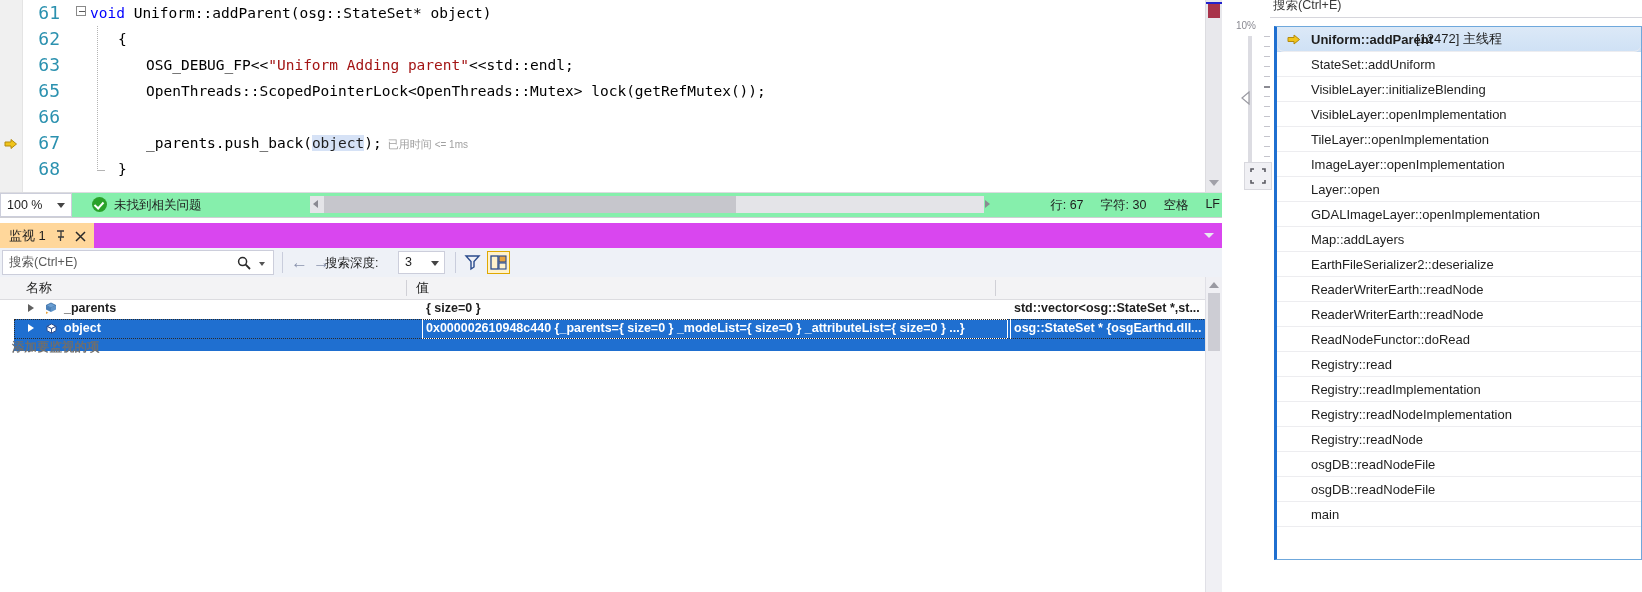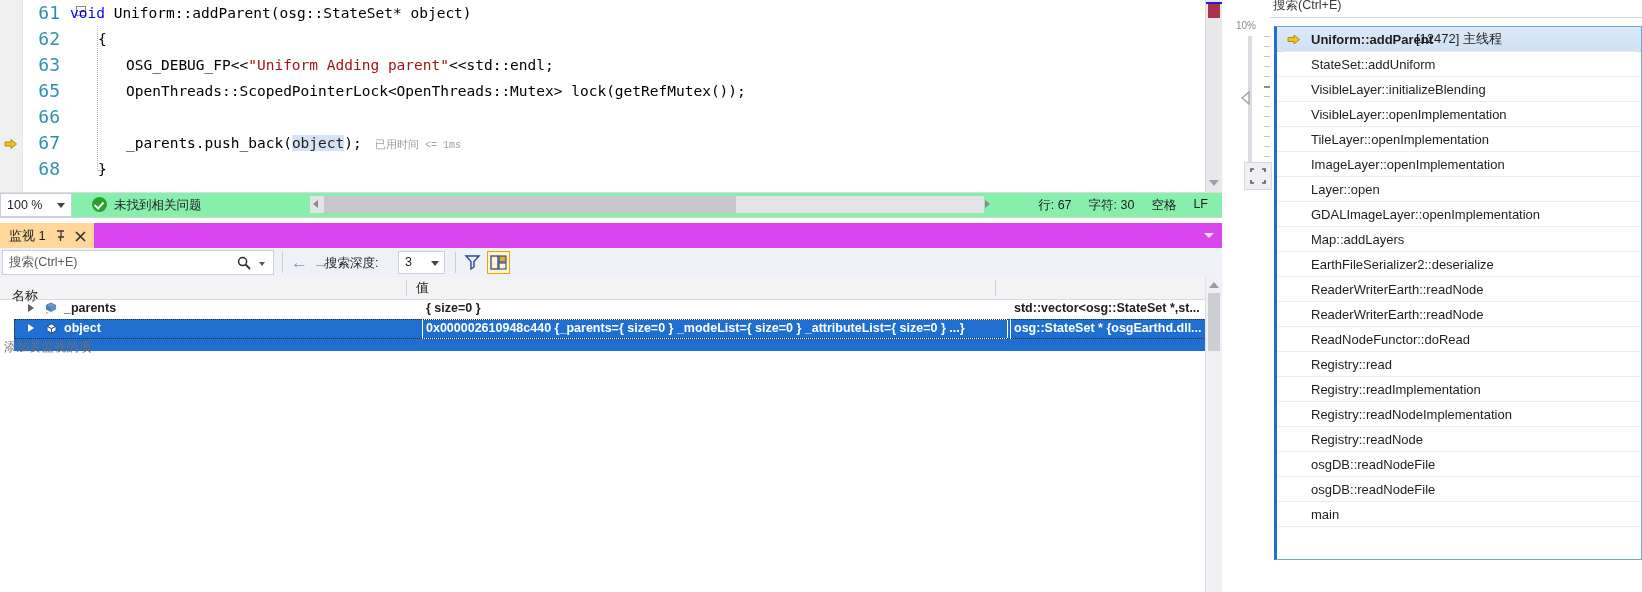--- a/index.html
+++ b/index.html
@@ -15,26 +15,26 @@
   
   .editor{position:absolute;left:0;top:0;width:1222px;height:192px;background:#fff;overflow:hidden;}
   .ed-margin{position:absolute;left:0;top:0;width:22px;height:192px;background:#f0f0f0;border-right:1px solid #e4e4e4;}
   .bp-arrow{position:absolute;left:4px;top:137px;width:14px;height:14px;}
   .code-area{position:absolute;left:22px;top:0;right:0;height:192px;
     font-family:"DejaVu Sans Mono","Liberation Mono",monospace;font-size:14.5px;}
   .cline{position:relative;height:26px;line-height:26px;white-space:pre;}
   .lnum{display:inline-block;width:48px;text-align:right;color:#2b91af;
     font-family:"DejaVu Sans Mono","Liberation Mono",monospace;font-size:18px;
     padding-right:10px;box-sizing:border-box;}
-  .ctext{display:inline-block;vertical-align:top;}
+  .ctext{display:inline-block;vertical-align:top;margin-left:20px;}
   .kw{color:#0000ff;}
   .str{color:#a31515;}
   .pl{color:#000;}
   .hl{background:#d6e2f6;}
-  .elapsed{color:#a0a0a0;font-family:Liberation Mono, monospace;font-size:11px;}
+  .elapsed{color:#a0a0a0;font-family:Liberation Sans, sans-serif;font-size:11px;}
   .elapsed .sm{font-size:10px;}
   .outline-box{position:absolute;left:76px;top:6px;width:10px;height:10px;
     border:1px solid #8a8a8a;background:#fff;box-sizing:border-box;}
   .outline-box:before{content:"";position:absolute;left:2px;top:4px;width:6px;height:1px;background:#5a5a5a;}
   .guide{position:absolute;left:97px;top:26px;width:0;border-left:1px dotted #b4b4b4;height:145px;}
   .guide-b{position:absolute;left:97px;top:170px;width:8px;height:1px;background:#b4b4b4;}
 
   
   .ed-scroll{position:absolute;right:0;top:0;width:16px;height:192px;background:#e8e8ec;border-left:1px solid #dcdce0;}
   .ed-scroll .thumb{position:absolute;left:2px;top:4px;width:12px;height:14px;background:#a8334a;}
@@ -53,21 +53,21 @@
     background:#2aa12a;}
   .sb-check:after{content:"";position:absolute;left:4px;top:3px;width:4px;height:7px;
     border:solid #fff;border-width:0 2px 2px 0;transform:rotate(42deg);}
   .sb-msg{position:absolute;left:114px;top:4px;font-size:12.5px;}
   .hscroll{position:absolute;left:310px;top:3px;width:674px;height:17px;background:#e4e4e8;}
   .hscroll .ltri{position:absolute;left:3px;top:4px;width:0;height:0;
     border-top:4px solid transparent;border-bottom:4px solid transparent;border-right:5px solid #8a8a92;}
   .hscroll .thumb{position:absolute;left:14px;top:0;width:412px;height:17px;background:#c6c6cc;}
   .hscroll .rtri{position:absolute;right:-6px;top:4px;width:0;height:0;
     border-top:4px solid transparent;border-bottom:4px solid transparent;border-left:5px solid #8a8a92;}
-  .sb-right{position:absolute;right:14px;top:4px;display:flex;gap:17px;font-size:12.5px;}
+  .sb-right{position:absolute;right:2px;top:4px;display:flex;gap:17px;font-size:12.5px;}
 
   
   .watch{position:absolute;left:0;top:223px;width:1222px;height:369px;background:#fff;}
   .watch-tabstrip{position:absolute;left:0;top:0;width:1222px;height:25px;background:#d946ef;}
   .watch-tab{position:absolute;left:0;top:0;height:25px;background:#ffd79b;display:flex;align-items:center;
     padding:0 8px 0 9px;gap:9px;box-sizing:border-box;}
   .watch-tab .ttl{font-size:13px;color:#1e1e1e;}
   .pin-ic{width:11px;height:12px;position:relative;}
   .close-ic{width:11px;height:11px;position:relative;}
   .tabstrip-caret{position:absolute;right:8px;top:10px;width:0;height:0;
@@ -109,21 +109,21 @@
   .wrow .typ{position:absolute;left:1000px;top:2px;white-space:nowrap;overflow:hidden;width:200px;}
   .wrow.sel{background:#1f6fd0;color:#fff;}
   .wrow.sel .expander{border-left-color:#fff;}
   .wrow.sel .valbox{position:absolute;left:408px;top:0;width:586px;height:20px;
     border:1px solid #fff;box-sizing:border-box;}
   .wrow.sel .typbox{position:absolute;left:996px;top:0;width:200px;height:20px;
     border-left:1px solid #fff;box-sizing:border-box;}
   .focusdots{position:absolute;left:0;top:0;width:1196px;height:20px;
     border:1px dotted #2b2b2b;box-sizing:border-box;}
   .addrow{position:absolute;left:0;top:60px;width:1196px;height:20px;font-size:12.5px;color:#6e6e6e;}
-  .addrow .t{position:absolute;left:4px;top:2px;}
+  .addrow .t{position:absolute;left:12px;top:2px;font-weight:bold;}
   .wt-scroll{position:absolute;right:0;top:0;width:16px;height:315px;background:#f0f0f4;
     border-left:1px solid #e0e0e6;}
   .wt-scroll .up{position:absolute;left:3px;top:5px;width:0;height:0;
     border-left:5px solid transparent;border-right:5px solid transparent;border-bottom:6px solid #9a9aa2;}
   .wt-scroll .thumb{position:absolute;left:2px;top:16px;width:12px;height:58px;background:#cdcdd4;}
 
   
   .rpanel{position:absolute;left:1222px;top:0;width:420px;height:592px;background:#fff;}
   .rp-searchbar{position:absolute;left:48px;top:0;width:372px;height:17px;background:#fff;
     border-bottom:1px solid #d6d6dc;}
@@ -247,21 +247,21 @@
         <svg width="21" height="21" viewBox="0 0 21 21">
             <rect x="3" y="4" width="7" height="13" fill="none" stroke="#2a4b8d" stroke-width="1.3"></rect>
             <rect x="11" y="4" width="7" height="6" fill="#e8a33d" stroke="#2a4b8d" stroke-width="1.1"></rect>
             <rect x="11" y="11" width="7" height="6" fill="none" stroke="#2a4b8d" stroke-width="1.1"></rect>
           </svg>
       </div>
     </div>
 
     <div class="wtable">
       <div class="whead">
-        <div class="cell" style="left:4px;width:408px;margin-top:8px;">名称</div>
+        <div class="cell" style="left:18px;width:408px;">名称</div>
         <div class="div" style="left:406px;"></div>
         <div class="cell" style="left:408px;width:588px;">值</div>
         <div class="div" style="left:995px;"></div>
       </div>
       <div id="watch-rows">
           <div class="wrow" style="top: 22px;">
             <span class="expander"></span>
             <span class="vicon"><svg width="15" height="14" viewBox="0 0 15 14">
                 <path d="M7 1l5 2.5L7 6 2 3.5z" fill="#6a9fd4" stroke="#3b6ea5" stroke-width="0.9"></path>
                 <path d="M2 3.5v4L7 10V6z" fill="#4a7fb8"></path>

